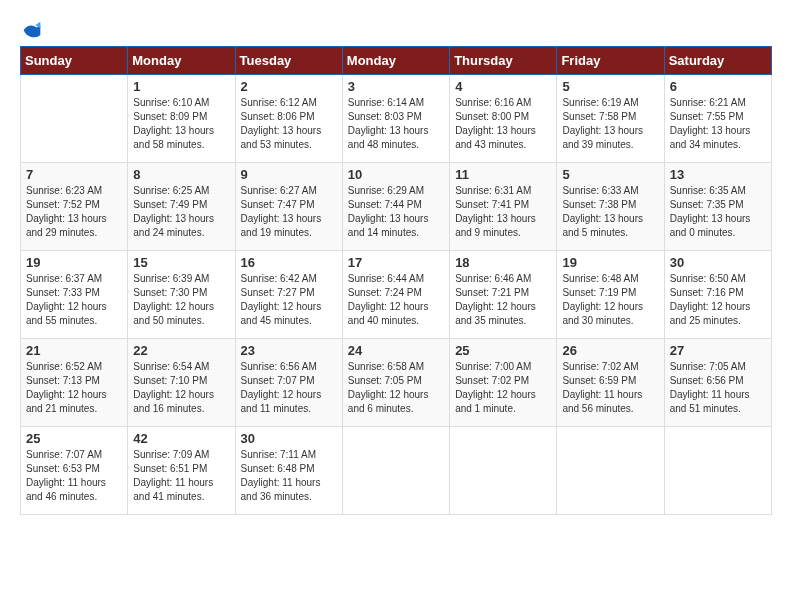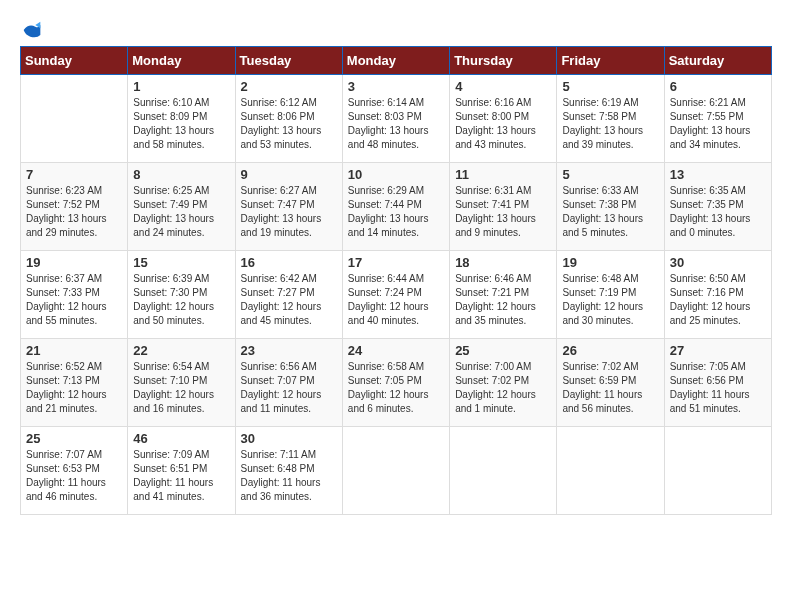--- a/index.html
+++ b/index.html
@@ -246,21 +246,21 @@
           <div class="day-number">27</div>
           <div class="day-info">Sunrise: 7:05 AM<br>Sunset: 6:56 PM<br>Daylight: 11 hours and 51 minutes.</div>
         </td>
       </tr>
       <tr>
         <td>
           <div class="day-number">25</div>
           <div class="day-info">Sunrise: 7:07 AM<br>Sunset: 6:53 PM<br>Daylight: 11 hours and 46 minutes.</div>
         </td>
         <td>
-          <div class="day-number">46</div>
+          <div class="day-number">42</div>
           <div class="day-info">Sunrise: 7:09 AM<br>Sunset: 6:51 PM<br>Daylight: 11 hours and 41 minutes.</div>
         </td>
         <td>
           <div class="day-number">30</div>
           <div class="day-info">Sunrise: 7:11 AM<br>Sunset: 6:48 PM<br>Daylight: 11 hours and 36 minutes.</div>
         </td>
         <td class="empty-cell"></td>
         <td class="empty-cell"></td>
         <td class="empty-cell"></td>
         <td class="empty-cell"></td>

